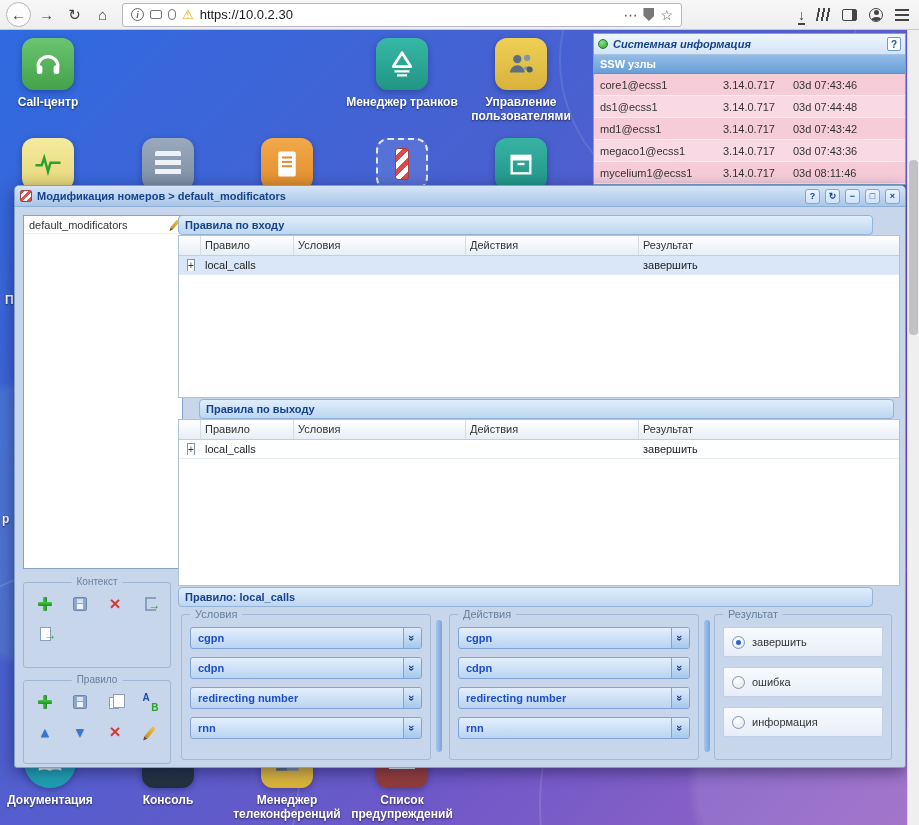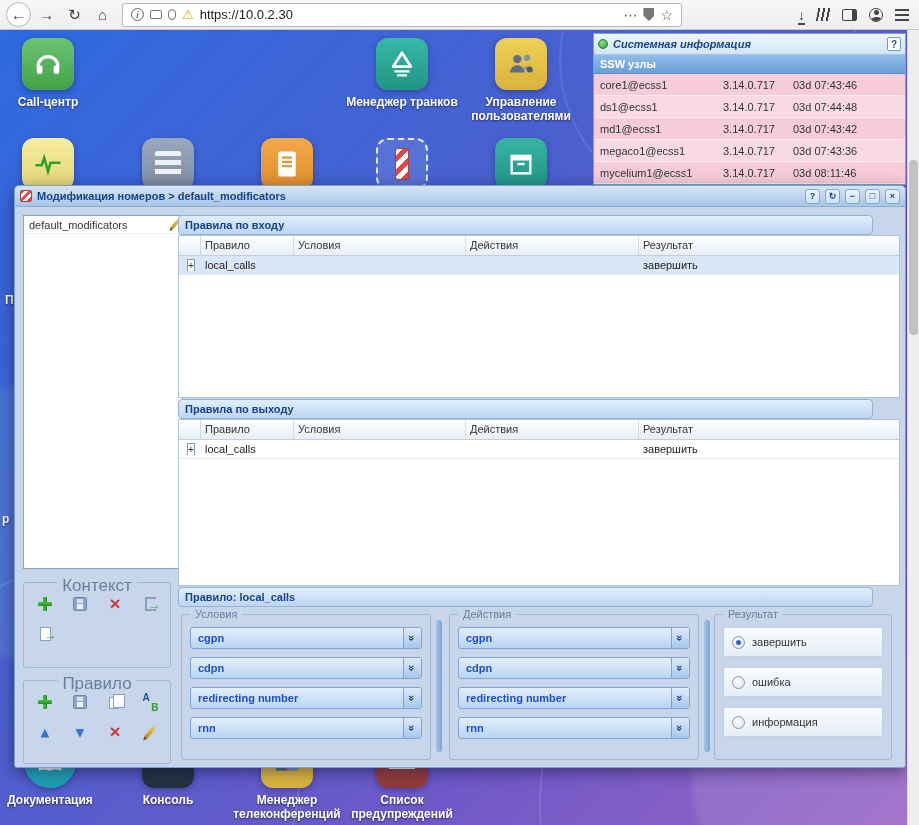--- a/index.html
+++ b/index.html
@@ -115,21 +115,21 @@
   #ctx-list { position:absolute; left:8px; top:29px; width:160px; height:354px; background:#fff;
     border:1px solid #86a4c6; }
   .list-item { height:18px; display:flex; align-items:center; padding:0 5px; color:#333;
     border-bottom:1px solid #eef2f7; }
   .list-item span.lbl { flex:1; }
 
   .toolbox { position:absolute; left:8px; width:148px; border:1px solid #9fb6d4; border-radius:3px; }
   #box-context { top:396px; height:86px; }
   #box-rule { top:494px; height:84px; }
   .box-label { position:absolute; top:-7px; left:50%; transform:translateX(-50%);
-    background:#c7d6ea; color:#68809f; padding:0 5px; font-size:17px; }
+    background:#c7d6ea; color:#68809f; padding:0 5px; font-size:10px; }
   .box-body { position:absolute; inset:10px 6px 4px; display:flex; flex-direction:column; gap:8px; }
   .brow { display:flex; gap:13px; padding-left:4px; }
   .ibtn { width:22px; height:22px; display:flex; align-items:center; justify-content:center;
     border-radius:3px; }
   .ic-plus { width:14px; height:14px; position:relative; }
   .ic-plus::before { content:""; position:absolute; left:5px; top:0; width:4px; height:14px;
     background:linear-gradient(90deg,#49c549,#1f8f1f); border-radius:1px; }
   .ic-plus::after { content:""; position:absolute; top:5px; left:0; height:4px; width:14px;
     background:linear-gradient(#49c549,#1f8f1f); border-radius:1px; }
   .ic-x { color:#d23b3b; font-size:19px; font-weight:bold; line-height:14px; }
@@ -154,21 +154,21 @@
   .ic-pencil { width:4px; height:13px; background:linear-gradient(#f0c24a,#c89020);
     transform:rotate(40deg); border-radius:1px; position:relative; }
   .ic-pencil::after { content:""; position:absolute; bottom:-4px; left:0; width:0; height:0;
     border-left:2px solid transparent; border-right:2px solid transparent; border-top:4px solid #6b4a20; }
   .pencil-sm { transform:rotate(40deg) scale(0.8); }
 
   .sec-hdr { position:absolute; left:163px; width:695px; height:20px;
     background:linear-gradient(#e0eefb,#bed6f2); border:1px solid #94b3d8; border-radius:4px;
     color:#15428b; font-weight:bold; line-height:18px; padding-left:6px; }
   #sec-in  { top:29px; }
-  #sec-out { top:213px; }
+  #sec-out { top:213px;margin-left:21px; }
   #sec-rule{ top:401px; }
 
   .grid { position:absolute; left:163px; width:722px; background:#fff; border:1px solid #b0c2d6; }
   #grid-in  { top:49px; height:163px; }
   #grid-out { top:233px; height:167px; }
   .grid-hdr { display:flex; height:20px; background:linear-gradient(#ffffff,#e7eef7);
     border-bottom:1px solid #c3cedb; color:#333; }
   .gc { padding:3px 4px 0; border-right:1px solid #d4dce6; overflow:hidden; white-space:nowrap; }
   .gc0 { width:22px; } .gc1 { width:93px; } .gc2 { width:172px; } .gc3 { width:173px; }
   .gc4 { flex:1; border-right:none; }

